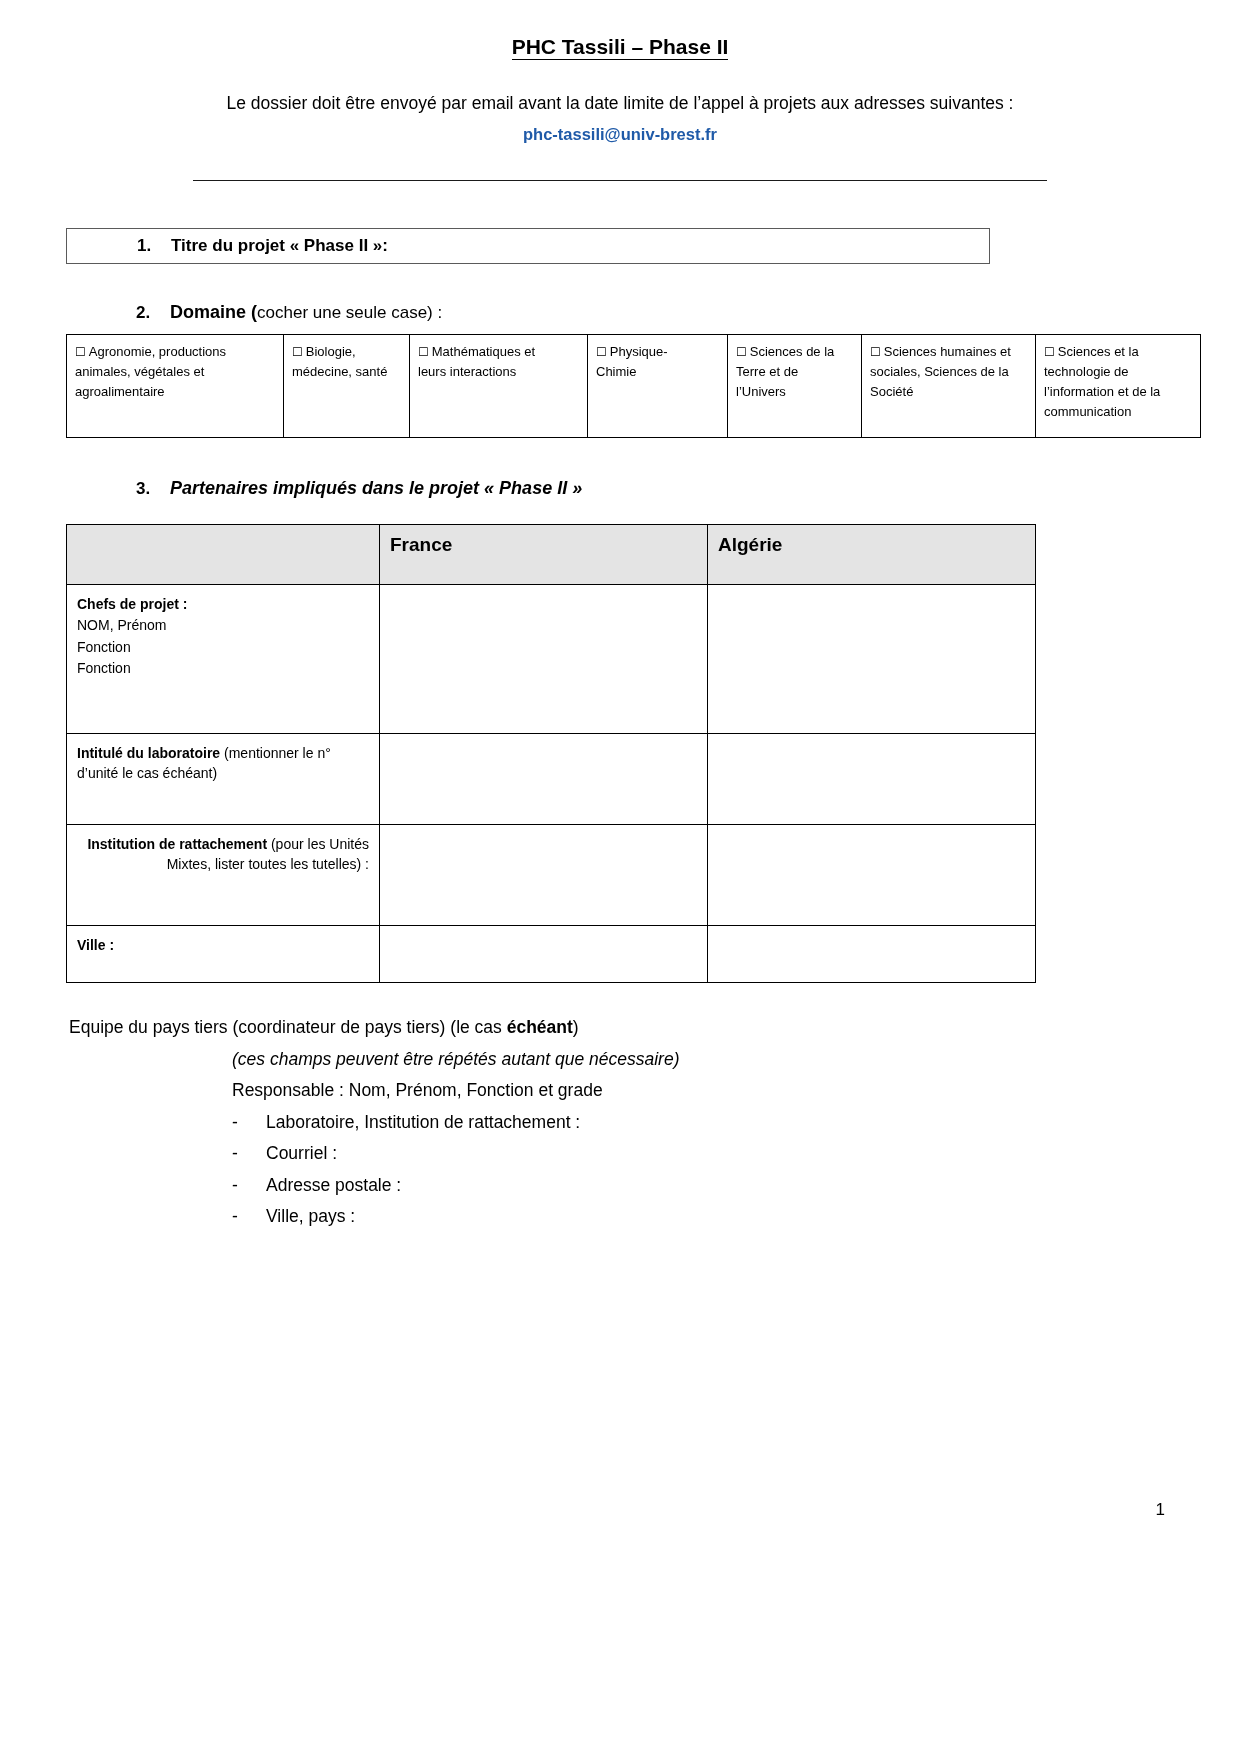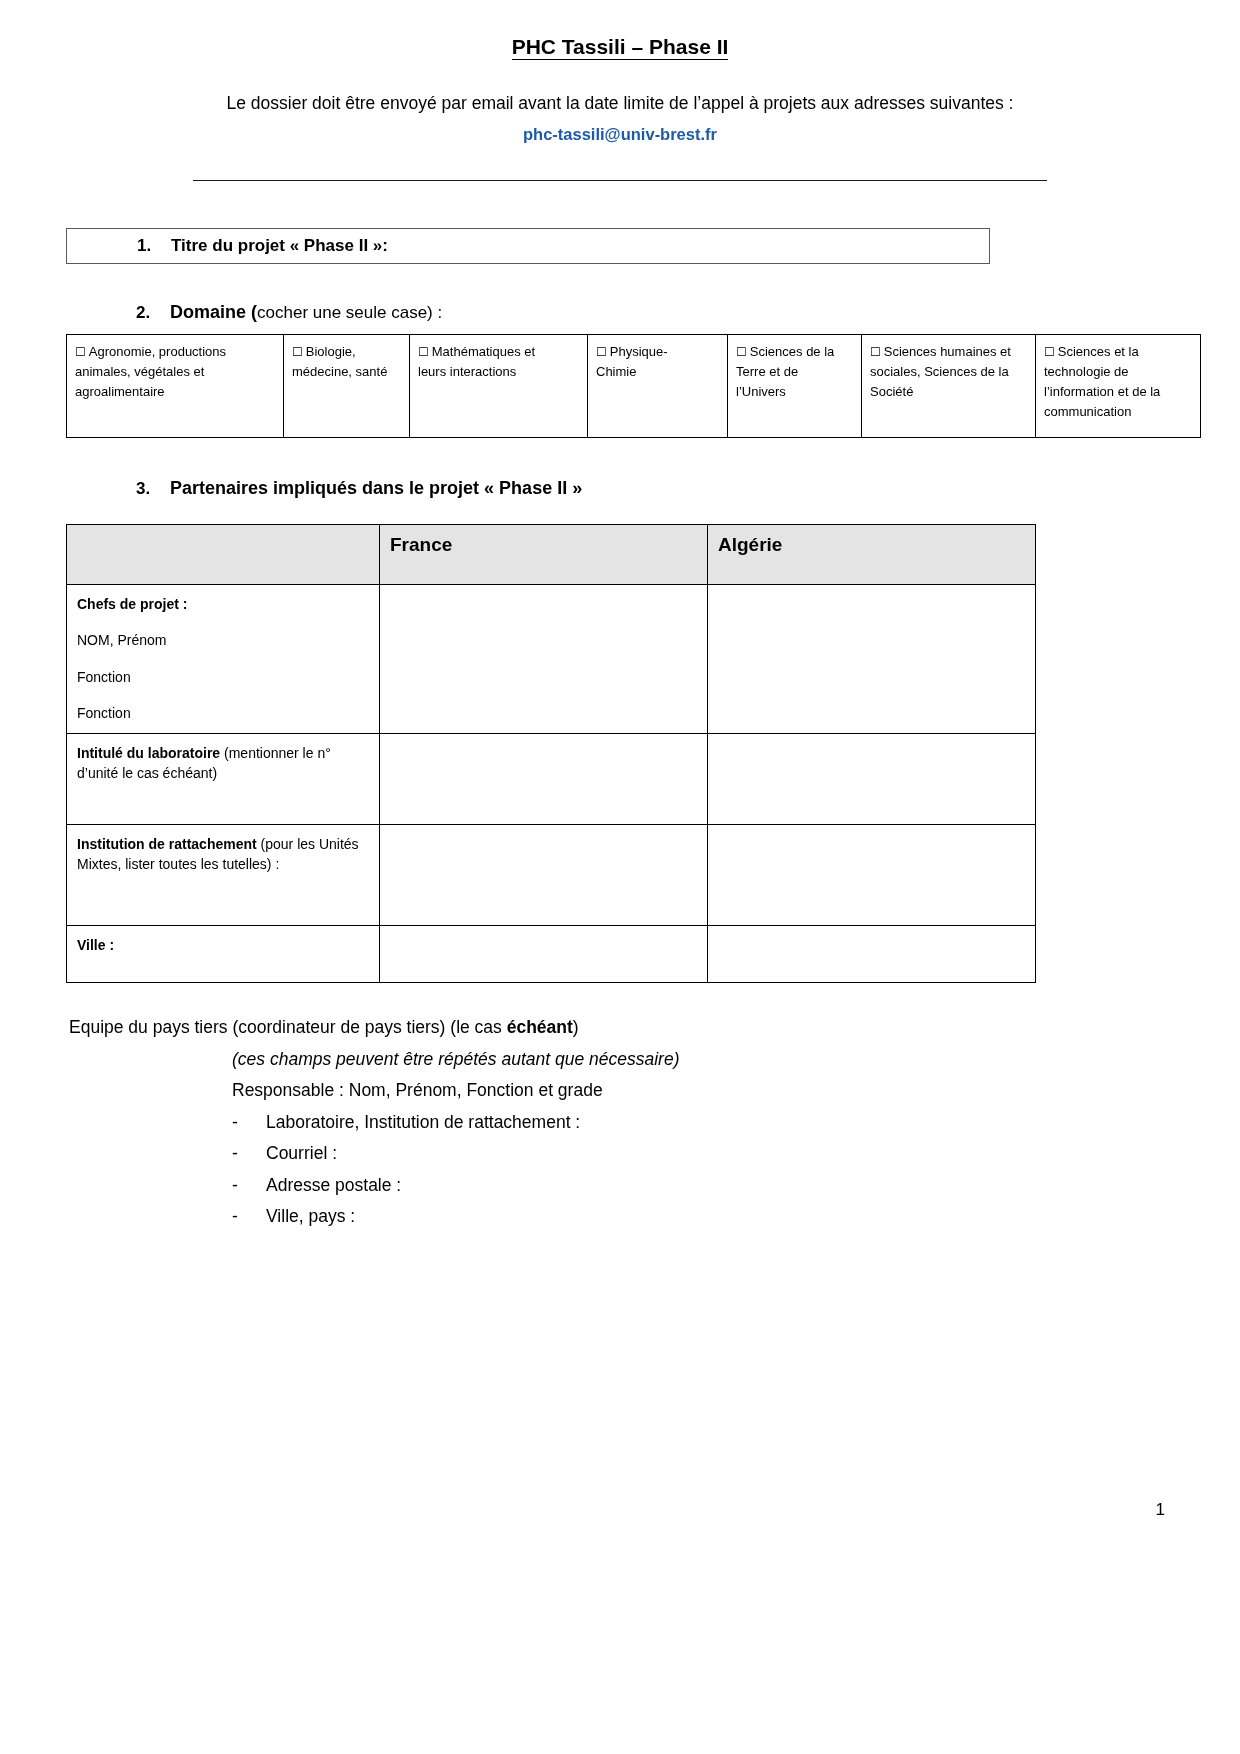--- a/index.html
+++ b/index.html
@@ -159,20 +159,21 @@
   }
   .sec3-head .num {
     font-size: 17px;
     font-weight: bold;
     width: 34px;
     padding-left: 70px;
   }
   .sec3-head .txt {
     font-size: 18px;
     font-weight: bold;
+    font-style: italic;
   }
 
   table.partners {
     margin: 25px 0 0 66px;
     border-collapse: collapse;
     width: 970px;
     table-layout: fixed;
   }
   table.partners td {
     border: 1.1px solid #000;
@@ -186,24 +187,24 @@
     height: 44px;
     font-size: 19px;
     font-weight: bold;
     vertical-align: top;
     padding-top: 6px;
   }
   td.lbl { width: 292px; }
   td.blank { }
   .row-chefs td { height: 130px; }
   .row-lab td { height: 72px; }
-  .row-inst td { height: 82px; }
+  .row-inst td { height: 82px; text-align: right; }
   .row-ville td { height: 38px; }
   .b { font-weight: bold; }
-  .spaced { margin-top: 16px; }
+  .spaced { margin-top: 1px; }
 
   
   .tail {
     margin: 36px 0 0 0;
     font-size: 17.5px;
     line-height: 1.0;
   }
   .tail .l1 { margin-left: 69px; }
   .tail .l2 {
     margin-left: 232px;

